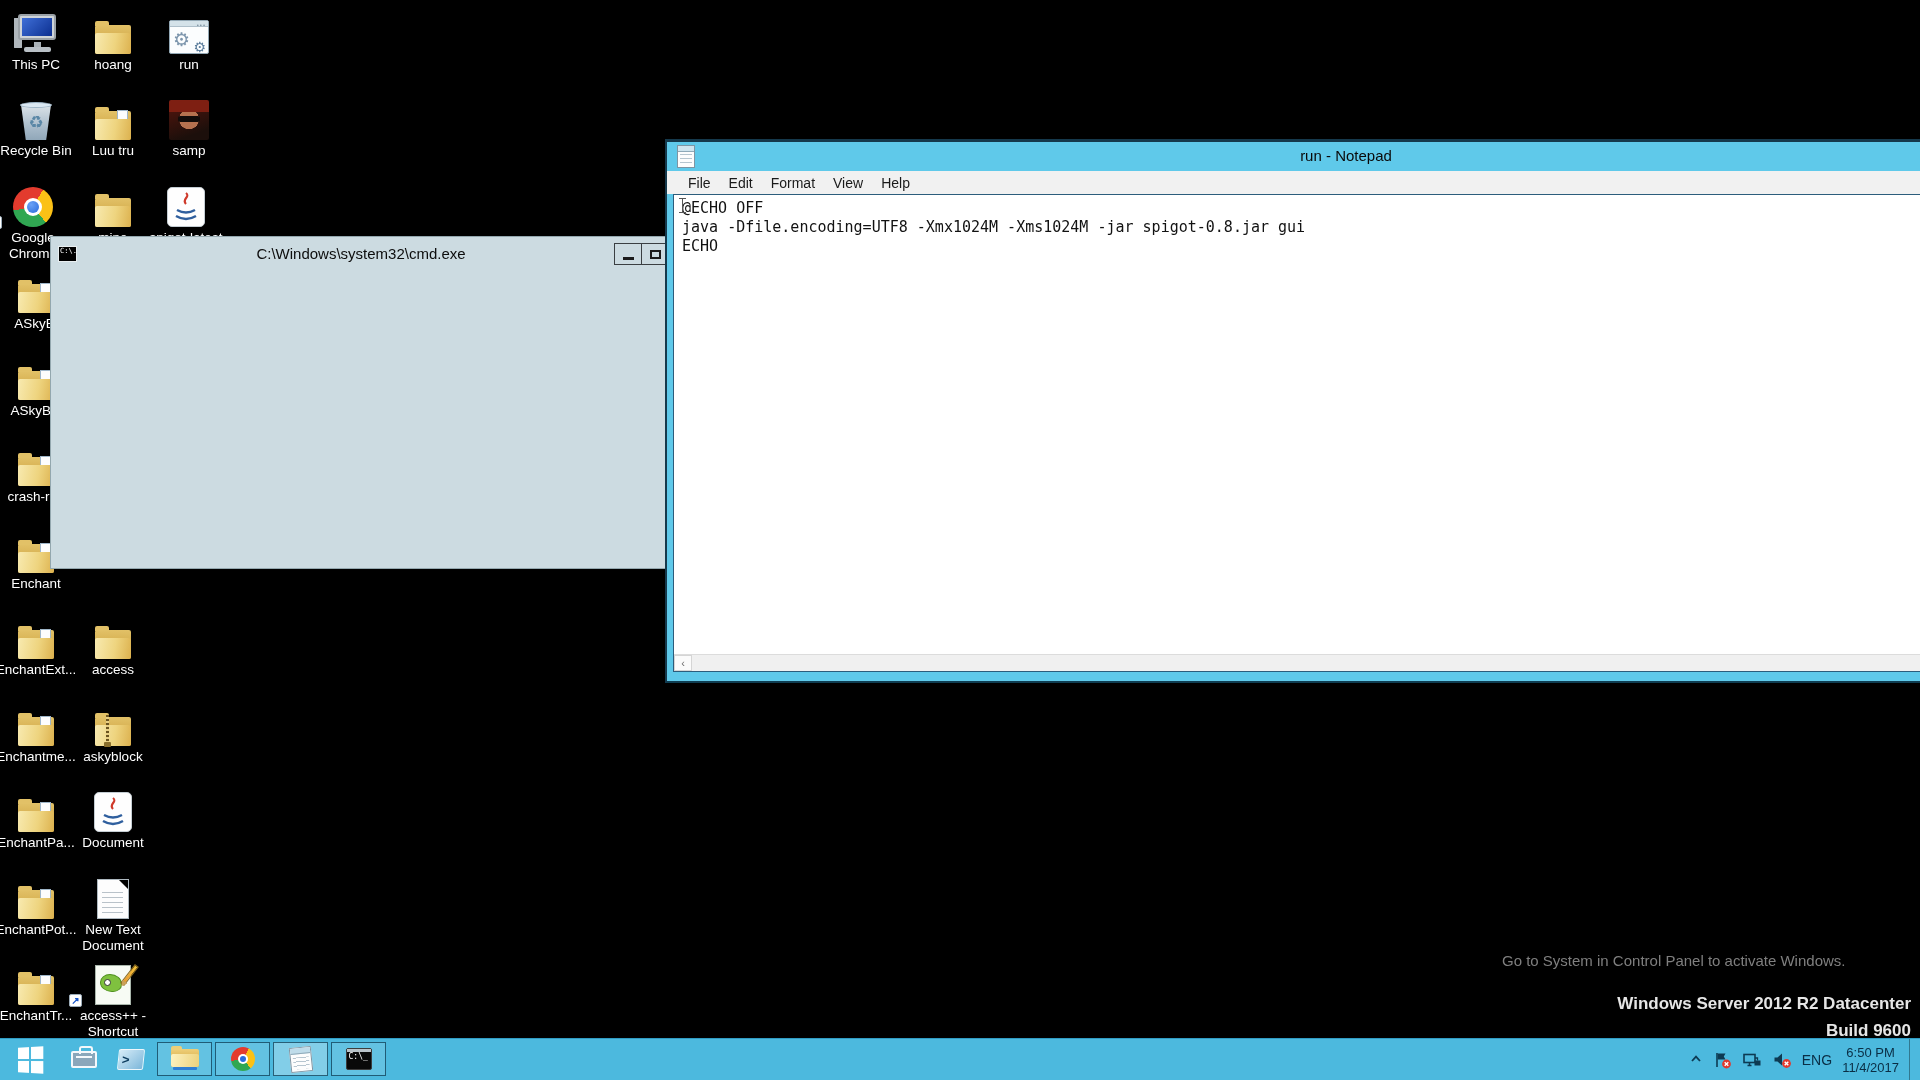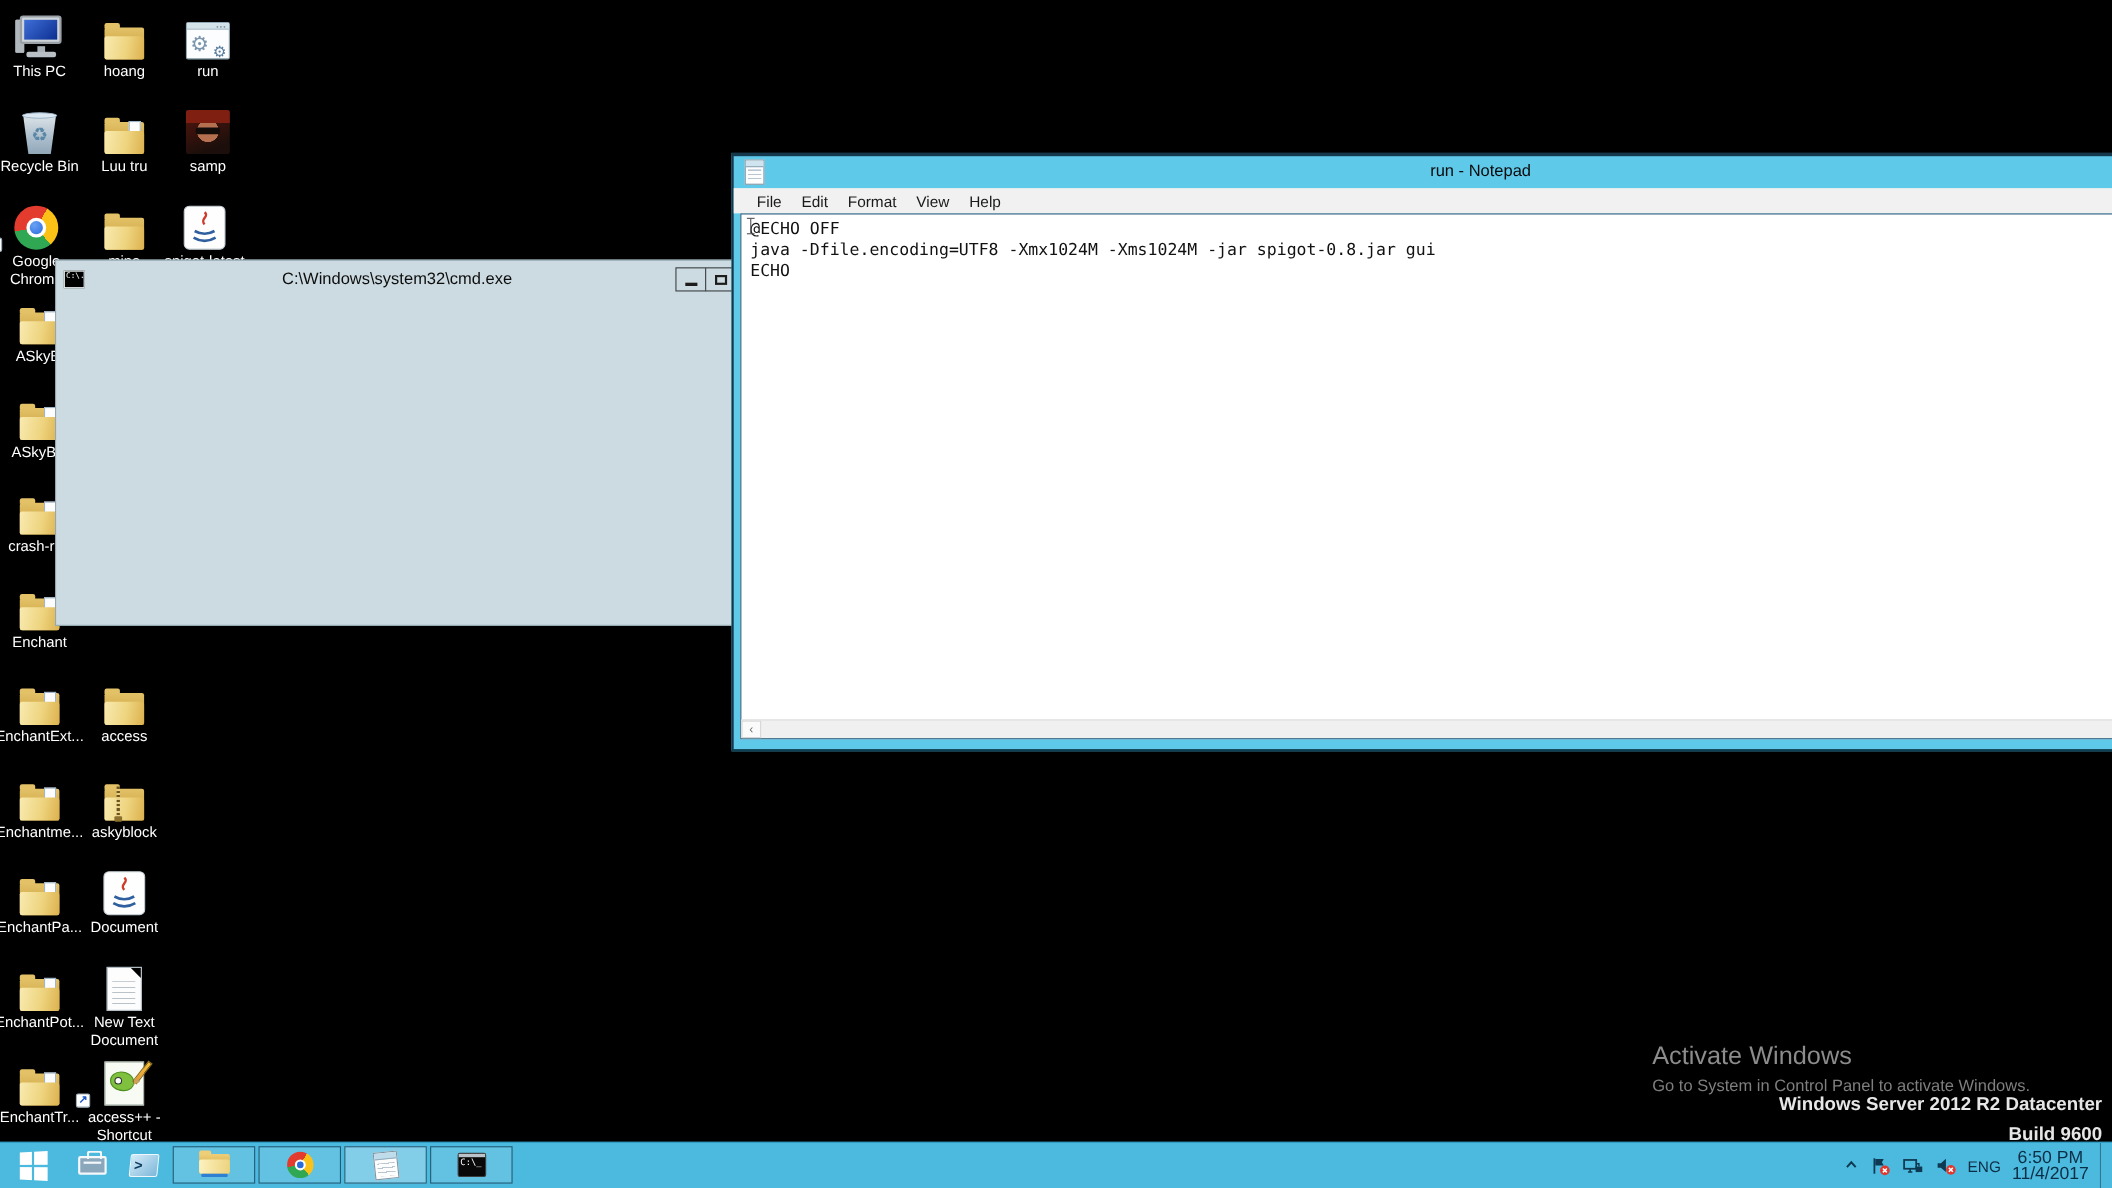--- a/index.html
+++ b/index.html
@@ -148,21 +148,21 @@
                   gap:2px; transform:perspective(60px) rotateY(-14deg); }
   #start .wlogo i { background:#fff; }
   .pin { width:47px; }
   .smbox { position:relative; width:26px; height:17px; background:#8aa7bb; border:2px solid #f4f8fb; border-radius:2px; }
   .smbox::before { content:""; position:absolute; left:6px; top:-7px; width:10px; height:6px;
                    border:2px solid #f4f8fb; border-bottom:none; border-radius:3px 3px 0 0; }
   .smbox::after { content:""; position:absolute; left:3px; top:3px; right:3px; height:2px; background:#f4f8fb; }
   .psbox { width:26px; height:21px; background:linear-gradient(135deg,#d6ecf8,#7db7da); border:1px solid #eef7fc;
            border-radius:2px; transform:skewX(-6deg); color:#0d3c5e; font-weight:bold; font-size:13px;
            display:flex; align-items:center; justify-content:flex-start; padding-left:3px; }
-  .app { width:75px; margin:3px 0 4px 3px; border:1px solid rgba(9,58,82,.75); background:rgba(255,255,255,.13); }
+  .app { width:55px; margin:3px 0 4px 3px; border:1px solid rgba(9,58,82,.75); background:rgba(255,255,255,.13); }
   .app.active { background:rgba(255,255,255,.3); }
   .mini-fold { position:relative; width:28px; height:21px; }
   .mini-fold .fb{ position:absolute; inset:0 0 3px 0; border-radius:2px; background:linear-gradient(#eecf78,#cf9f38); }
   .mini-fold .fb::before{ content:""; position:absolute; top:-3px; left:0; width:11px; height:4px; background:#eecf78; border-radius:2px 2px 0 0;}
   .mini-fold .ff{ position:absolute; left:0; right:0; bottom:3px; height:13px; border-radius:2px;
                   background:linear-gradient(100deg,#fdf2c0,#ecd27c); }
   .mini-fold .stand{ position:absolute; left:2px; right:2px; bottom:0; height:3px; background:#2f7fd3; border-radius:1px; }
   .mini-chrome { width:24px; height:24px; border-radius:50%;
             background:conic-gradient(from 30deg,#fbc116 0 110deg,#30a752 110deg 230deg,#e33b2e 230deg 360deg); position:relative; }
   .mini-chrome::before { content:""; position:absolute; inset:7px; background:#fff; border-radius:50%; }
@@ -171,21 +171,21 @@
   .mini-np::before { content:""; position:absolute; top:0; left:0; right:0; height:5px; background:#bfdcea; border-bottom:1px solid #8fa9b8; }
   .mini-np::after { content:""; position:absolute; top:9px; left:2px; right:2px; height:12px;
         background:repeating-linear-gradient(180deg,#b7c6d0 0 1px,transparent 1px 4px); }
   .mini-cmd { position:relative; width:26px; height:22px; background:#090909; border:1px solid #3c3c3c; border-radius:2px;
               color:#fff; font-family:"DejaVu Sans Mono",monospace; font-size:8px; line-height:9px; padding:3px 0 0 2px; }
   .mini-cmd::before { content:""; position:absolute; top:0; left:0; right:0; height:3px; background:#b9c3c9; }
 
   #tray { margin-left:auto; display:flex; align-items:center; gap:10px; padding-right:3px; color:#0a2e45; }
   #tray svg { display:block; }
   .lang { font-size:14px; }
-  .clock { font-size:16px; line-height:15px; text-align:center; padding-top:1px; }
+  .clock { font-size:13px; line-height:15px; text-align:center; padding-top:1px; }
   .showdesk { width:8px; height:42px; border-left:1px solid rgba(0,0,0,.35); }
   .chev { padding-bottom:2px; }
 </style>
 </head>
 <body>
 
 <div class="dicon" style="left:-9px;top:10px">
   <div class="ico">
       <div class="pc">
         <i class="tower" style="position:absolute"></i>
@@ -405,21 +405,20 @@
       <div class="npp">
         <div class="cham"></div>
         <div class="pen"></div>
       </div>
       <div class="sc">↗</div>
     </div>
   <div class="lbl">access++ - Shortcut</div>
 </div>
 
 <div id="wm">
-  <div class="l1">Activate Windows</div>
   <div class="l2">Go to System in Control Panel to activate Windows.</div>
 </div>
 <div id="sv">
   <div class="s1">Windows Server 2012 R2 Datacenter</div>
   <div class="s2">Build 9600</div>
 </div>
 
 <div id="cmd">
   <div class="tb">
     <div class="cico">C:\.</div>

